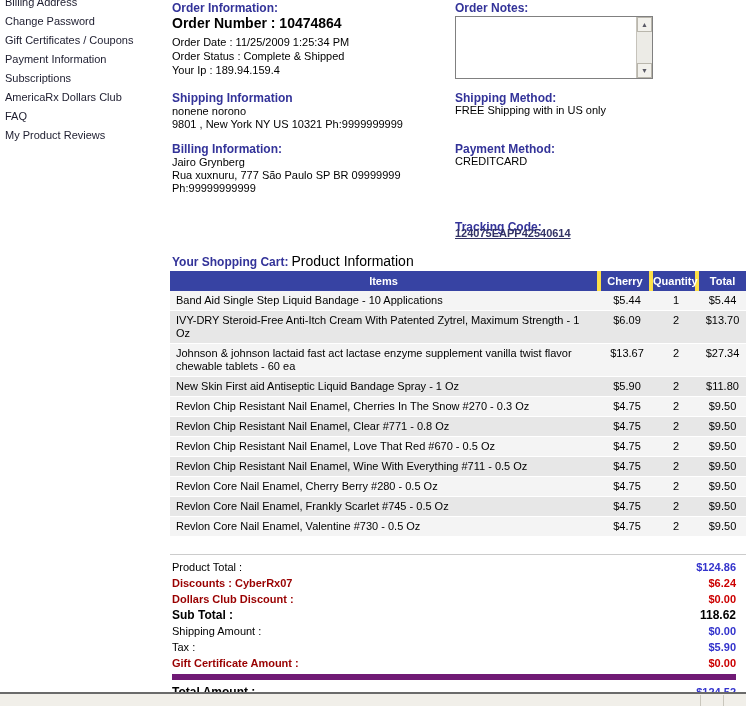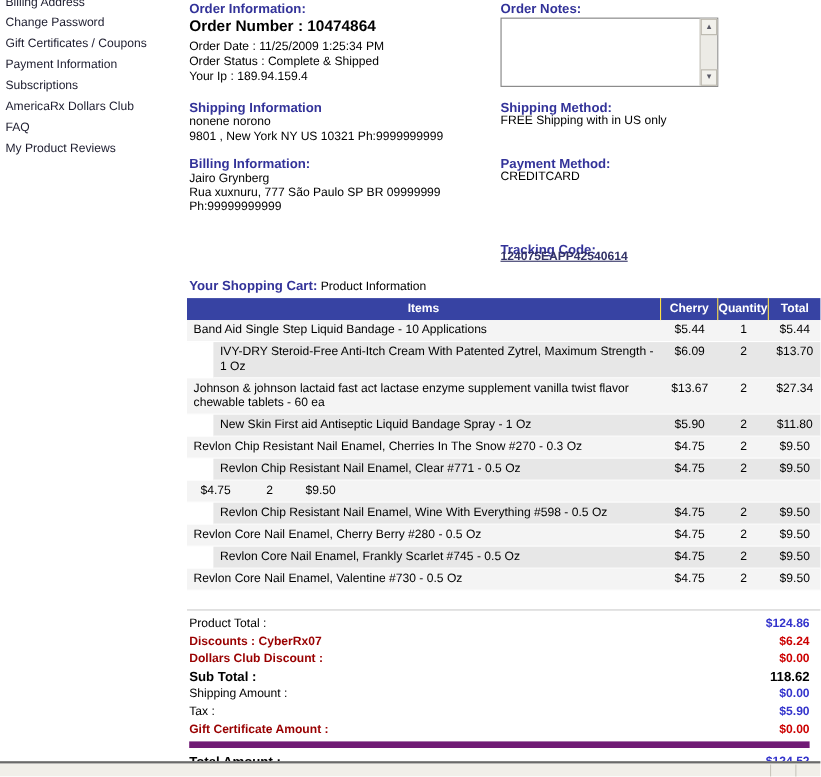--- a/index.html
+++ b/index.html
@@ -28,31 +28,31 @@
   .sb-btn { position:absolute; left:0; width:15px; height:15px; background:#f2f1ec;
     border:1px solid #b9b6ac; color:#5a5a66; font-size:7px; line-height:13px;
     text-align:center; cursor:pointer; }
   .sb-up { top:0; }
   .sb-down { bottom:0; }
 
   #tracking-link { color:#333366; font-weight:bold; text-decoration:underline; cursor:pointer; }
 
   
   #cart-line { position:absolute; top:253px; left:2px; }
-  #cart-line .sub { color:#000; font-weight:normal; font-size:11px; }
+  #cart-line .sub { color:#000; font-weight:normal; font-size:14px; }
 
   
   #cart-table { position:absolute; top:271px; left:0; width:576px; }
   .thead { display:flex; background:#3743a3; color:#fff; font-weight:bold; height:20px;
     align-items:center; }
-  .thead > div { text-align:center; border-right:1px solid #fde047; height:20px;
+  .thead > div { text-align:center; border-right:4px solid #fde047; height:20px;
     line-height:20px; }
   .thead > div:last-child { border-right:none; }
   .trow { display:flex; background:#f4f4f4; border-bottom:1px solid #fff; }
-  .trow.alt { background:#e7e7e7;margin-left:24px; }
+  .trow.alt { background:#e7e7e7; }
   .c-item { flex:1 1 auto; padding:3px 6px; line-height:13px; }
   .c-price, .c-qty, .c-total { flex:0 0 auto; text-align:center; padding:3px 0;
     line-height:13px; }
   .c-price, .thead .h-price { width:52px; }
   .c-qty,   .thead .h-qty   { width:46px; }
   .c-total, .thead .h-total { width:47px; }
   .thead .h-item { flex:1 1 auto; }
 
   
   #totals { position:absolute; top:554px; left:0; width:576px; border-top:1px solid #cccccc;
@@ -165,32 +165,33 @@
             <div class="c-qty">2</div>
             <div class="c-total">$11.80</div>
           </div>
           <div class="trow">
             <div class="c-item">Revlon Chip Resistant Nail Enamel, Cherries In The Snow #270 - 0.3 Oz</div>
             <div class="c-price">$4.75</div>
             <div class="c-qty">2</div>
             <div class="c-total">$9.50</div>
           </div>
           <div class="trow alt">
-            <div class="c-item">Revlon Chip Resistant Nail Enamel, Clear #771 - 0.5 Oz</div>
-            <div class="c-price">$4.75</div>
-            <div class="c-qty">2</div>
-            <div class="c-total">$9.50</div>
-          </div>
-          <div class="trow">
-            <div class="c-price">$4.75</div>
-            <div class="c-qty">2</div>
-            <div class="c-total">$9.50</div>
-          </div>
-          <div class="trow alt">
-            <div class="c-item">Revlon Chip Resistant Nail Enamel, Wine With Everything #598 - 0.5 Oz</div>
+            <div class="c-item">Revlon Chip Resistant Nail Enamel, Clear #771 - 0.8 Oz</div>
+            <div class="c-price">$4.75</div>
+            <div class="c-qty">2</div>
+            <div class="c-total">$9.50</div>
+          </div>
+          <div class="trow">
+            <div class="c-item">Revlon Chip Resistant Nail Enamel, Love That Red #670 - 0.5 Oz</div>
+            <div class="c-price">$4.75</div>
+            <div class="c-qty">2</div>
+            <div class="c-total">$9.50</div>
+          </div>
+          <div class="trow alt">
+            <div class="c-item">Revlon Chip Resistant Nail Enamel, Wine With Everything #711 - 0.5 Oz</div>
             <div class="c-price">$4.75</div>
             <div class="c-qty">2</div>
             <div class="c-total">$9.50</div>
           </div>
           <div class="trow">
             <div class="c-item">Revlon Core Nail Enamel, Cherry Berry #280 - 0.5 Oz</div>
             <div class="c-price">$4.75</div>
             <div class="c-qty">2</div>
             <div class="c-total">$9.50</div>
           </div>

